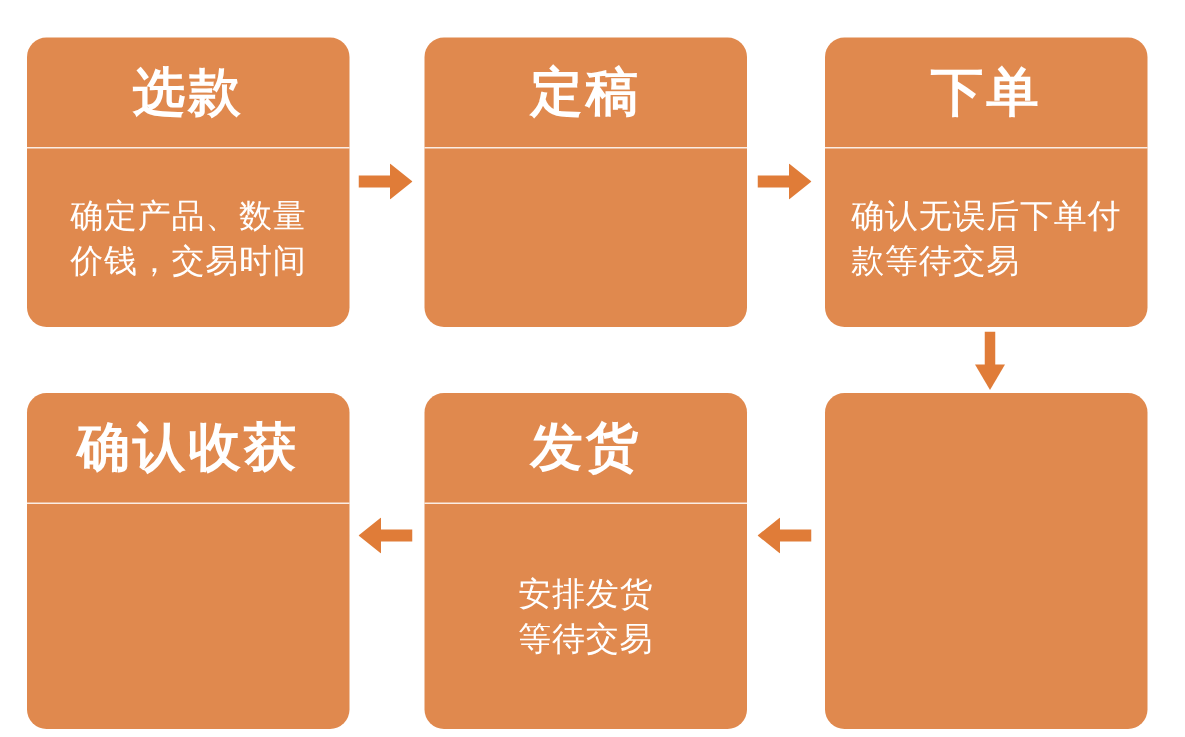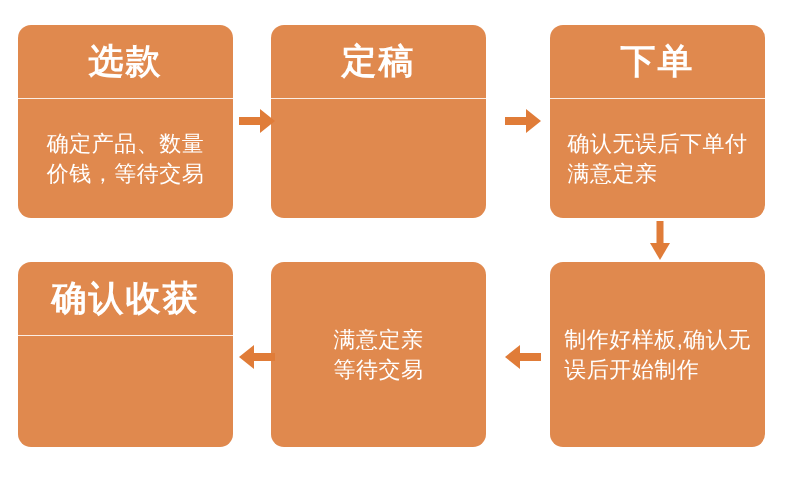--- a/index.html
+++ b/index.html
@@ -20,23 +20,23 @@
     position: absolute;
     width: 215px;
     background: #e0894e;
     border-radius: 13px;
     color: #ffffff;
     display: flex;
     flex-direction: column;
     box-sizing: border-box;
   }
   .row1 { top: 25px; height: 193px; }
-  .row2 { top: 262px; height: 185px; }
+  .row2 { top: 262px; height: 224px; }
   .col1 { left: 18px; }
-  .col2 { left: 271px; }
+  .col2 { left: 283px; }
   .col3 { left: 550px; }
 
   .box-title {
     height: 74px;
     flex: 0 0 74px;
     display: flex;
     align-items: center;
     justify-content: center;
     font-size: 35px;
     font-weight: bold;
@@ -73,52 +73,49 @@
 </style>
 </head>
 <body>
 
 <div class="canvas">
 
   <div class="step-box row1 col1">
     <div class="box-title">选款</div>
     <div class="box-body">
       <span class="body-text">确定产品、数量
-价钱，等待交易</span>
+价钱，交易时间</span>
     </div>
   </div>
 
   <div class="step-box row1 col2">
     <div class="box-title">定稿</div>
   </div>
 
   <div class="step-box row1 col3">
     <div class="box-title">下单</div>
     <div class="box-body">
       <span class="body-text">确认无误后下单付
-满意定亲</span>
+款等待交易</span>
     </div>
   </div>
 
   <div class="step-box row2 col1">
     <div class="box-title">确认收获</div>
   </div>
 
   <div class="step-box row2 col2">
+    <div class="box-title">发货</div>
     <div class="box-body">
-      <span class="body-text">满意定亲
+      <span class="body-text">安排发货
 等待交易</span>
     </div>
   </div>
 
   <div class="step-box row2 col3">
-    <div class="box-body">
-      <span class="body-text">制作好样板,确认无
-误后开始制作</span>
-    </div>
   </div>
 
   <div class="connector arrow-r1">
     <svg width="36" height="24" viewBox="0 0 36 24">
       <rect class="arrow-fill" x="0" y="8" width="21" height="8"></rect>
       <polygon class="arrow-fill" points="21,0 36,12 21,24"></polygon>
     </svg>
   </div>
 
   <div class="connector arrow-r2">

